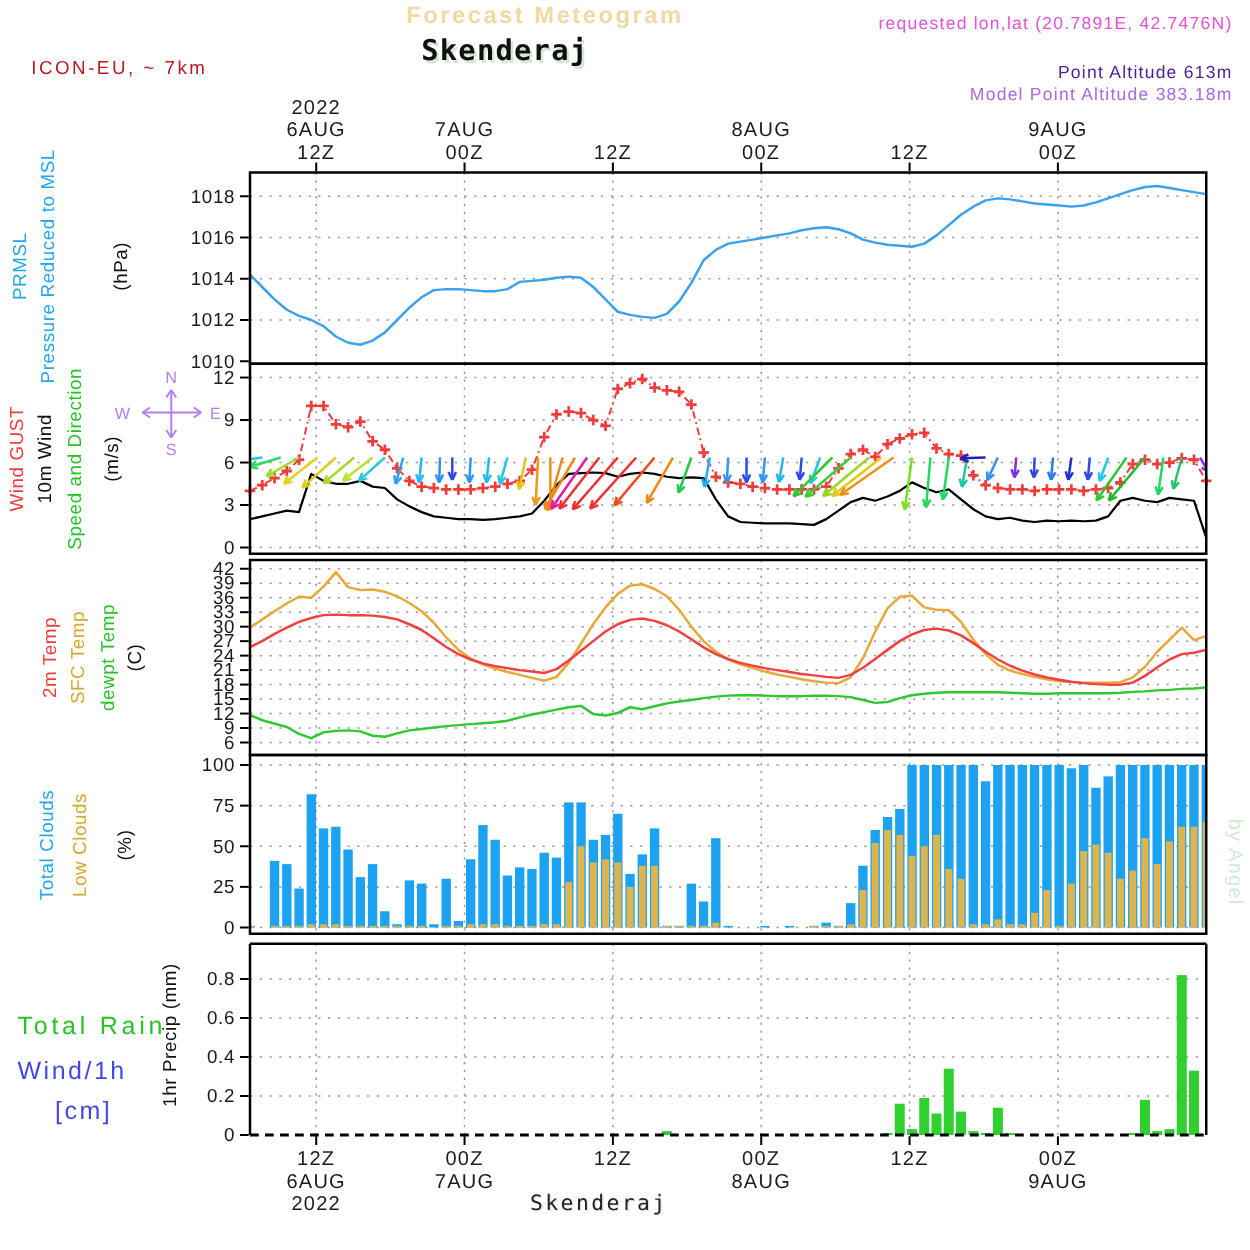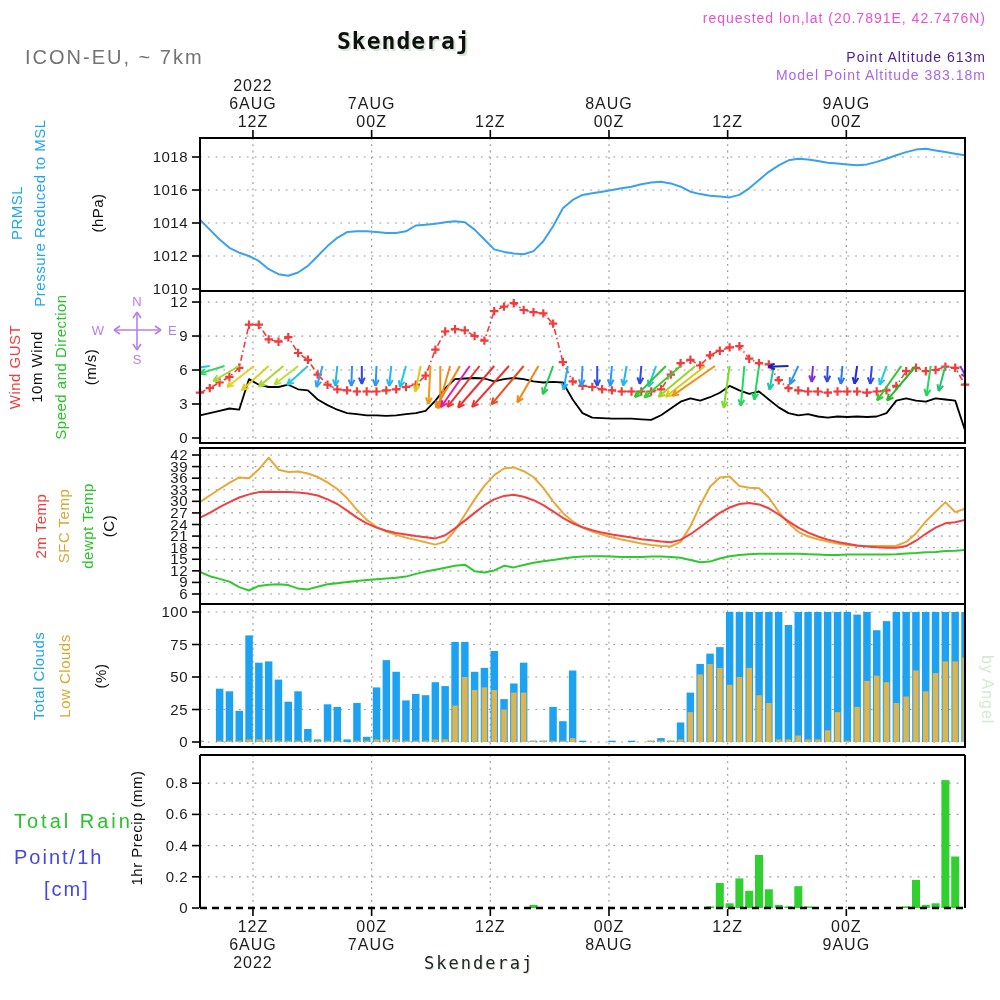--- a/index.html
+++ b/index.html
@@ -4,40 +4,41 @@
 <style>
   html,body{margin:0;padding:0;background:#fff;}
   .stage{position:relative;width:1000px;height:1000px;background:#ffffff;overflow:hidden;
          font-family:"Liberation Sans",sans-serif;}
   .abs{position:absolute;white-space:nowrap;}
   .vlabel{position:absolute;white-space:nowrap;transform:translate(-50%,-50%) rotate(-90deg);
           font-size:15px;letter-spacing:0.5px;}
   .supertitle{left:325px;top:2px;font-size:19px;letter-spacing:2px;color:#f0d9a2;font-weight:bold;}
   .maintitle{left:337px;top:28px;font-size:23px;font-weight:bold;color:#101010;
              font-family:"DejaVu Sans Mono",monospace;text-shadow:2px 2px 0 #d5e8d5;letter-spacing:1px;}
-  .modelname{left:25px;top:46px;font-size:20px;letter-spacing:2px;color:#737373;}
+  .modelname{left:25px;top:46px;font-size:15px;letter-spacing:2px;color:#b91c1c;}
   .geo{right:14px;text-align:right;font-size:14px;letter-spacing:1px;}
   .geo1{top:10px;color:#e84fd9;}
   .geo2{top:29px;color:#c06ae8;}
   .geo3{top:49px;color:#4c1d95;}
   .geo4{top:67px;color:#a966e8;} .c-red{color:#f23c3c;} .c-green{color:#27c427;}
   .c-black{color:#101010;} .c-gold{color:#d8a830;} .c-skyblue{color:#22a6ee;}
   .c-royal{color:#4646e8;}
   .hlabel{position:absolute;white-space:nowrap;font-size:20px;letter-spacing:1px;text-align:center;}
   .watermark{position:absolute;left:978px;top:655px;writing-mode:vertical-rl;
              color:#d4e8d4;font-size:16px;letter-spacing:1px;}
   .bottomtitle{left:424px;top:953px;font-size:17px;font-family:"DejaVu Sans Mono",monospace;
                color:#222;text-shadow:1px 1px 0 #d5e8d5;letter-spacing:2px;}
   svg text{font-family:"Liberation Sans",sans-serif;}
 </style>
 </head>
 <body>
 
 <div class="stage">
 
+  <div class="abs supertitle">Forecast Meteogram</div>
   <div class="abs maintitle">Skenderaj</div>
   <div class="abs modelname">ICON-EU, ~ 7km</div>
   <div class="abs geo geo1">requested lon,lat (20.7891E, 42.7476N)</div>
   <div class="abs geo geo3">Point Altitude 613m</div>
   <div class="abs geo geo4">Model Point Altitude 383.18m</div>
 
   <div class="vlabel c-skyblue" style="left:16px;top:213px">PRMSL</div>
   <div class="vlabel c-skyblue" style="left:39px;top:213px">Pressure Reduced to MSL</div>
   <div class="vlabel c-black" style="left:97px;top:213px">(hPa)</div>
 
@@ -49,21 +50,21 @@
   <div class="vlabel c-red" style="left:40px;top:526px">2m Temp</div>
   <div class="vlabel c-gold" style="left:63px;top:526px">SFC Temp</div>
   <div class="vlabel c-green" style="left:87px;top:526px">dewpt Temp</div>
   <div class="vlabel c-black" style="left:108px;top:526px">(C)</div>
 
   <div class="vlabel c-skyblue" style="left:38px;top:676px">Total Clouds</div>
   <div class="vlabel c-gold" style="left:64px;top:676px">Low Clouds</div>
   <div class="vlabel c-black" style="left:100px;top:676px">(%)</div>
 
   <div class="hlabel c-green" style="left:14px;top:810px;letter-spacing:3px">Total  Rain</div>
-  <div class="hlabel c-royal" style="left:14px;top:846px;letter-spacing:2px">Point/1h</div>
+  <div class="hlabel c-royal" style="left:14px;top:846px;letter-spacing:2px">Wind/1h</div>
   <div class="hlabel c-royal" style="left:44px;top:878px;letter-spacing:2px">[cm]</div>
   <div class="vlabel c-black" style="left:136px;top:828px">1hr Precip (mm)</div>
 
   <div class="watermark">by Angel</div>
   <div class="abs bottomtitle">Skenderaj</div>
 
   <svg id="chart" width="1000" height="1000" viewBox="0 0 1000 1000" style="position:absolute;left:0;top:0">
     <defs>
       <clipPath id="clipP2">
           <rect x="200" y="291" width="765" height="152"></rect>

